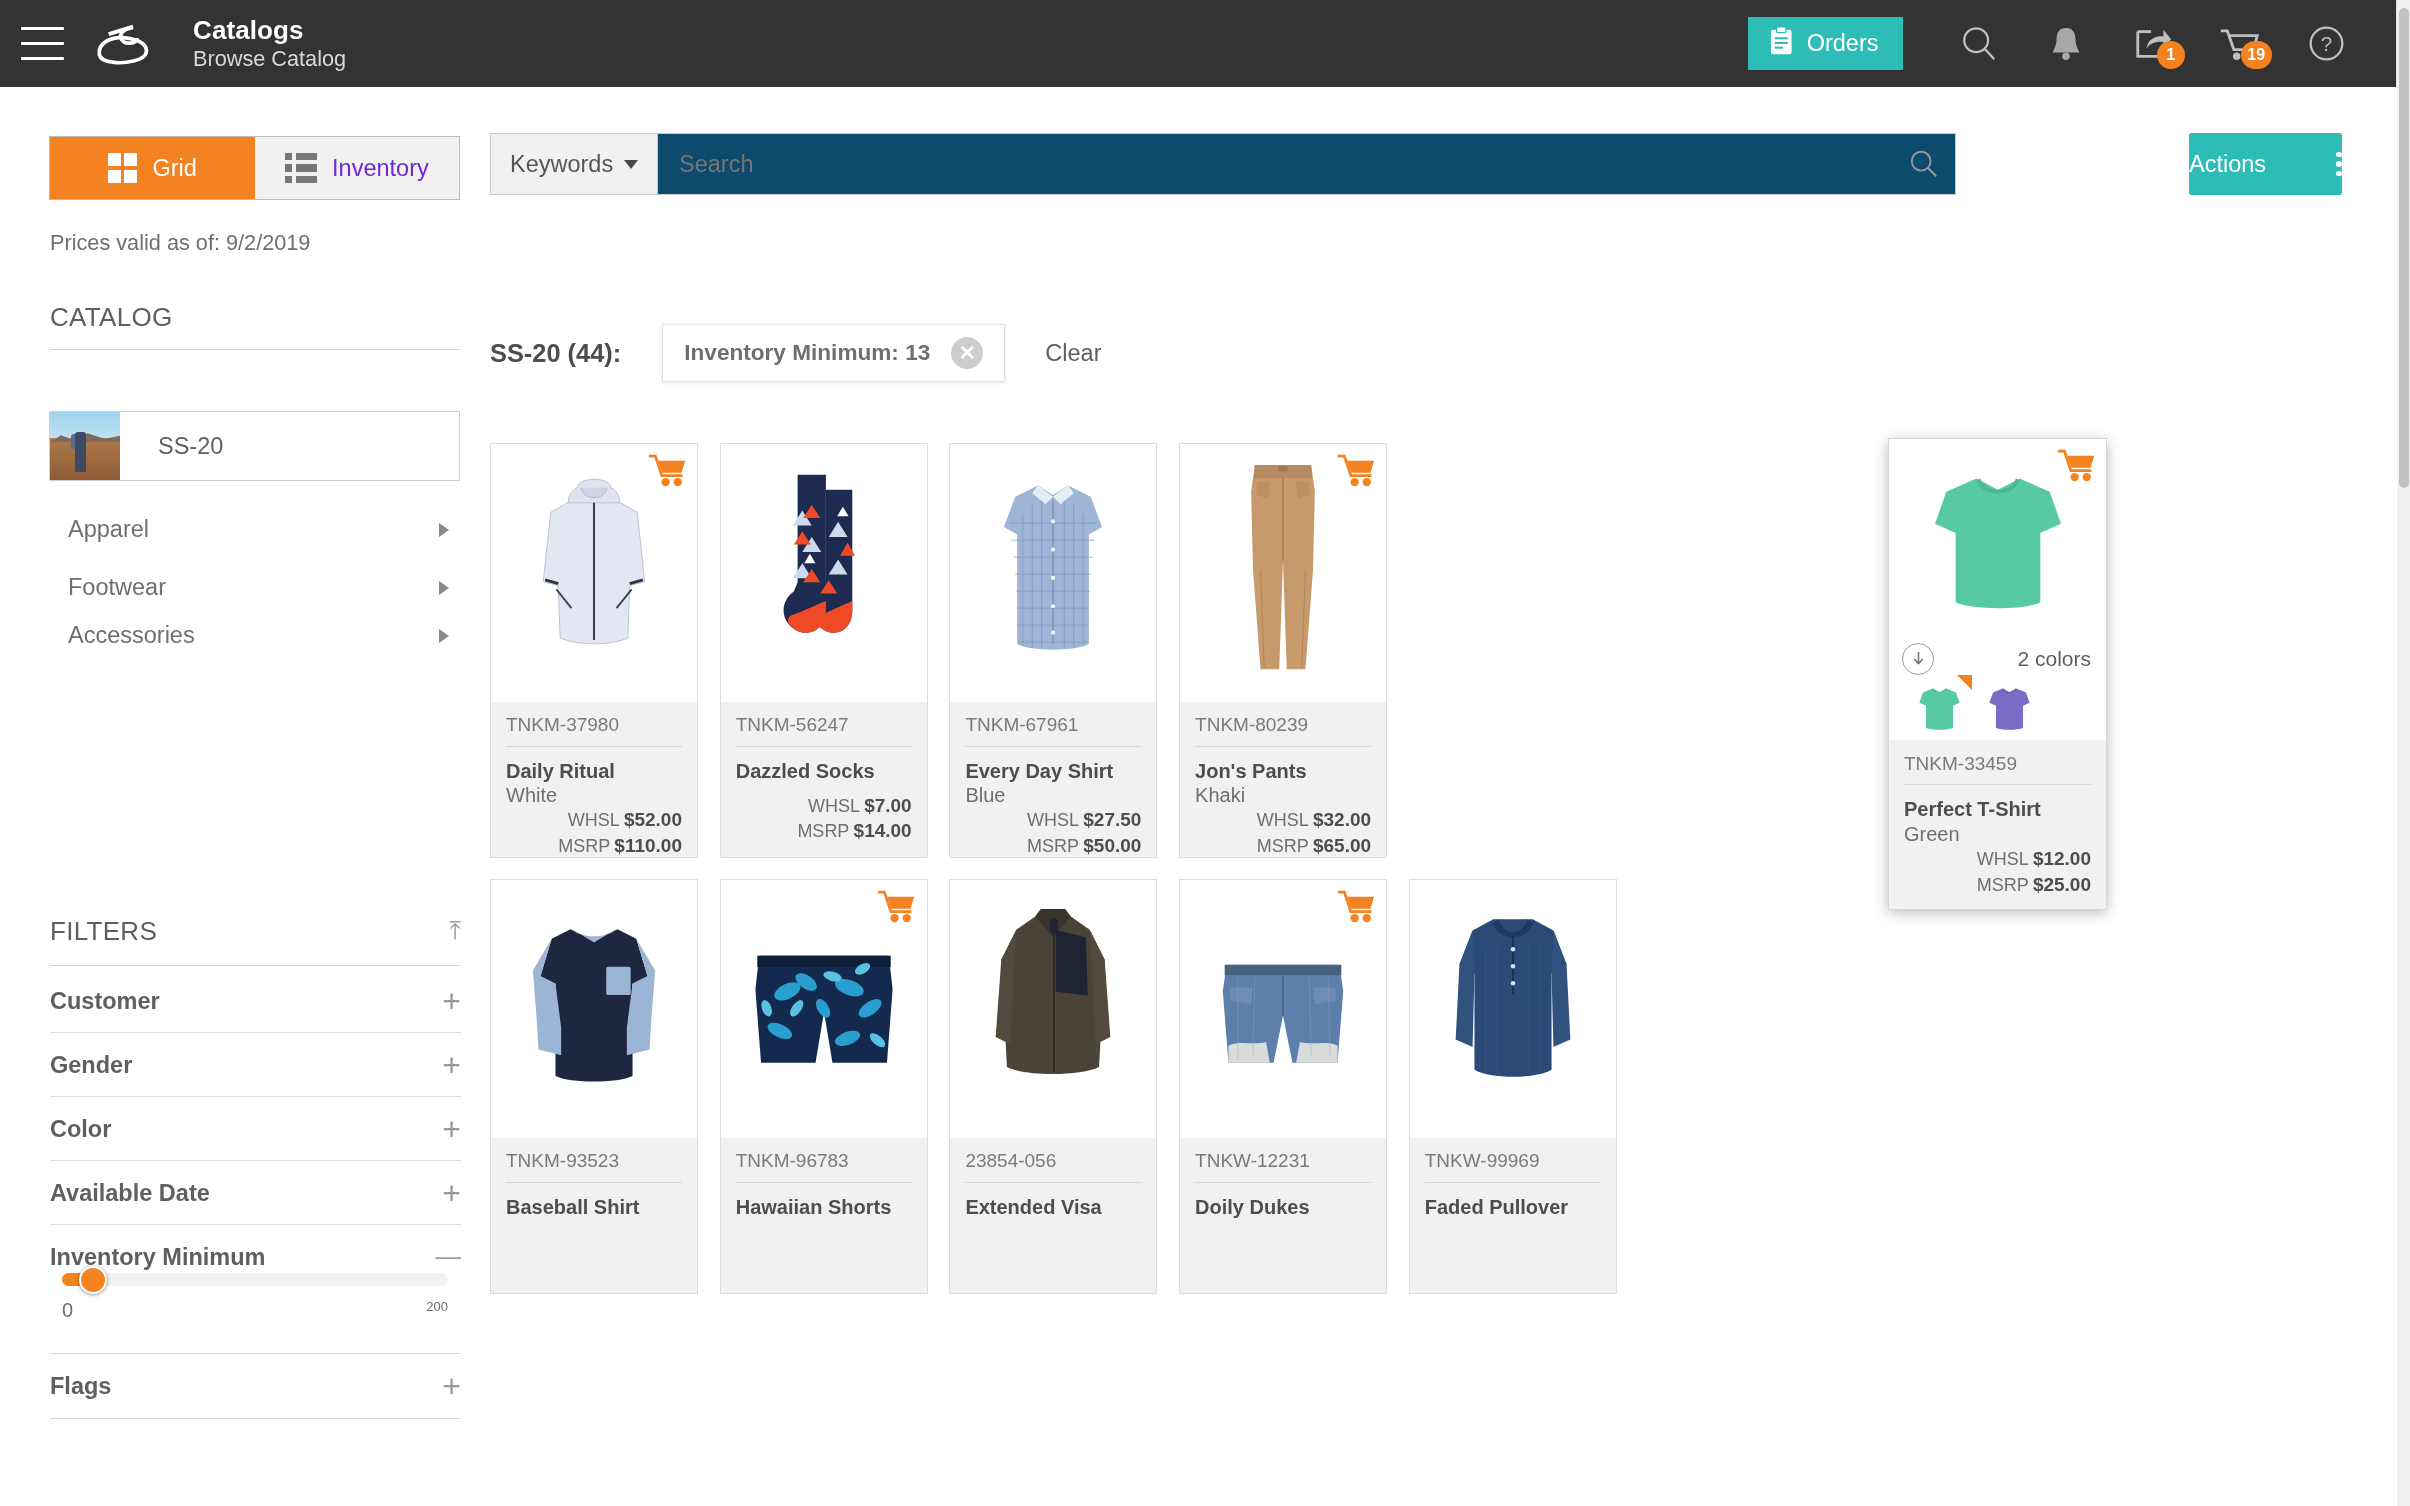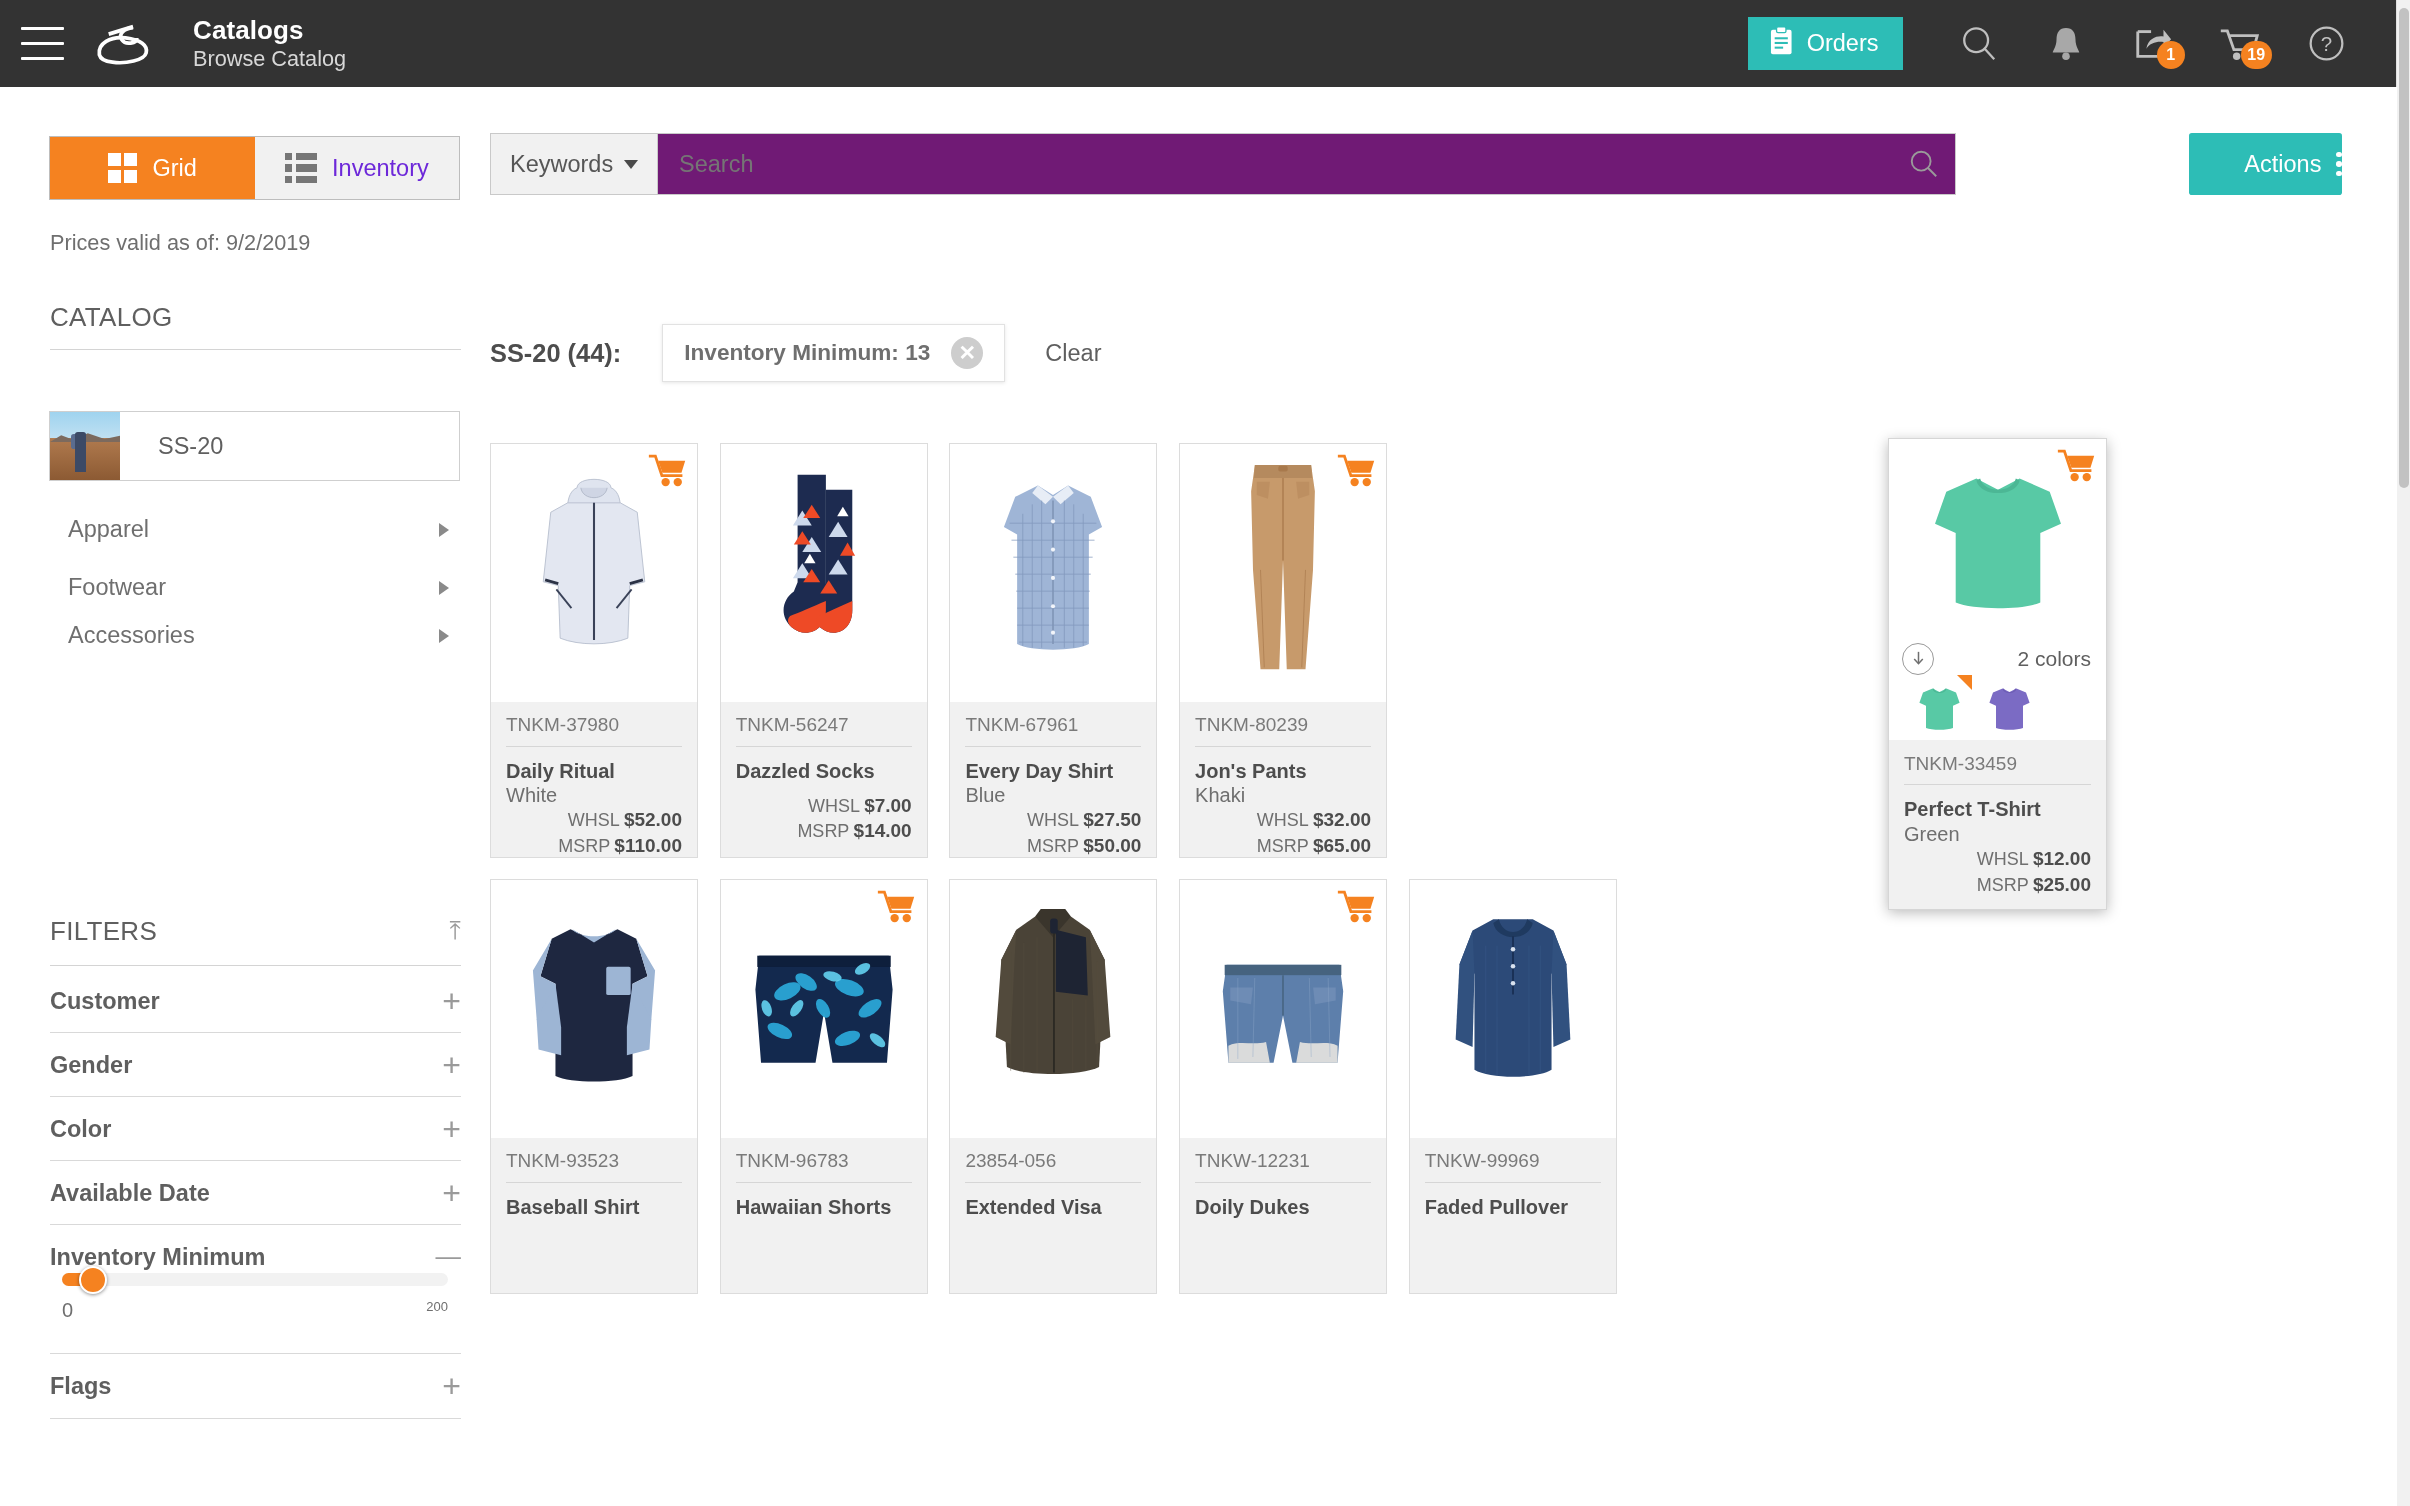--- a/index.html
+++ b/index.html
@@ -130,36 +130,36 @@
     background: #f58220; border: 2.8px solid #fff; box-shadow: 0 0.9px 3.8px rgba(0,0,0,.45); cursor: pointer;
   }
   .slider-min { position: absolute; left: 0; top: 26px; font-size: 20px; color: #6f6f6f; }
   .slider-max { position: absolute; right: 0; top: 26px; font-size: 13px; color: #6f6f6f; }
 
   
   .main { position: absolute; top: 87px; left: 490px; width: 1907px; height: 1420px; background: #fff; }
 
   .searchbar {
     position: absolute; left: 0; top: 46px; width: 1466px; height: 62px;
-    border: 0.9px solid #c9c9c9; background: #701a75; display: flex; align-items: center;
+    border: 0.9px solid #c9c9c9; background: #0c4a6e; display: flex; align-items: center;
   }
   .kw {
     width: 167px; height: 100%; background: #f1f1f1; border-right: 0.9px solid #c9c9c9;
     display: flex; align-items: center; padding: 0 19px; font-size: 23.5px; color: #565656; cursor: pointer;
   }
   .kw .dd { margin-left: auto; width: 0; height: 0; border-top: 9.4px solid #4a4a4a;
     border-left: 7.5px solid transparent; border-right: 7.5px solid transparent; }
   .search-input { flex: 1; border: none; outline: none; font-size: 23.5px; color: #9a9a9a;
     padding: 0 21px; font-family: "Liberation Sans", sans-serif; background: transparent; }
   .search-mag { width: 62px; display: flex; align-items: center; justify-content: center; cursor: pointer; }
 
   .actions-btn {
     position: absolute; right: 55px; top: 46px; width: 153px; height: 62px;
     background: #2dbdb6; color: #fff; border-radius: 2.8px;
-    display: flex; align-items: center; justify-content: flex-end; gap: 15px;
+    display: flex; align-items: center; justify-content: space-between; gap: 15px;
     font-size: 23.5px; cursor: pointer;
   }
   .kebab { display: flex; flex-direction: column; gap: 3.8px; }
   .kebab i { width: 5.6px; height: 5.6px; border-radius: 50%; background: #fff; display: block; }
 
   .resultbar { position: absolute; left: 0; top: 237px; display: flex; align-items: center; }
   .result-count { font-size: 25.4px; font-weight: bold; color: #4d4d4d; }
   .chip {
     margin-left: 41px; height: 58px; background: #fff; border: 0.9px solid #e2e2e2;
     box-shadow: 0 0.9px 3.8px rgba(0,0,0,.10);

